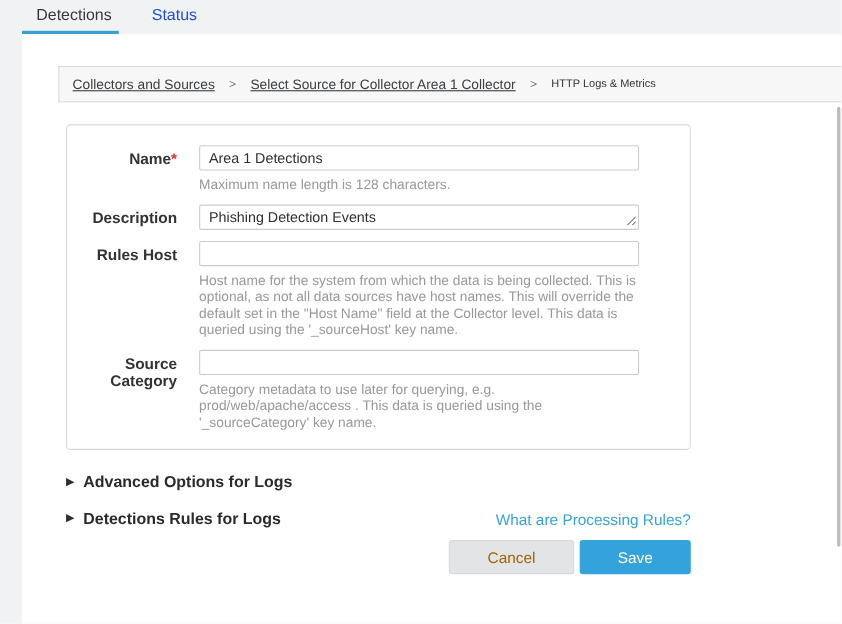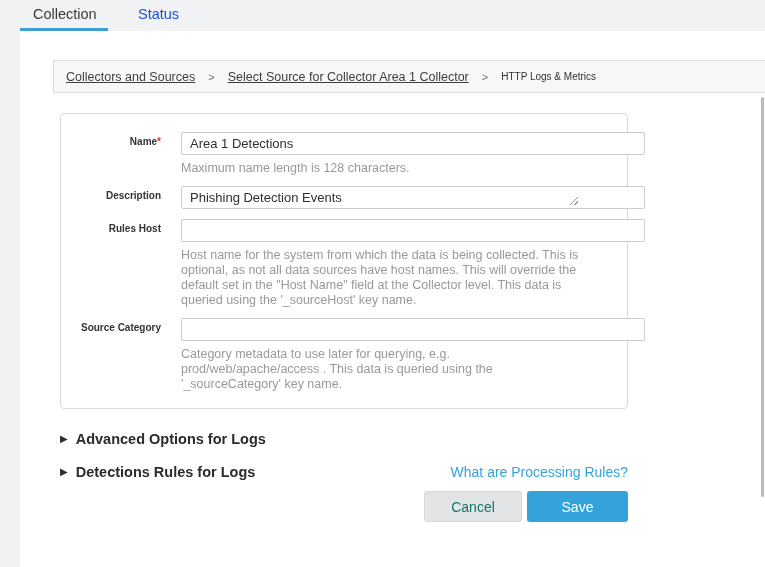--- a/index.html
+++ b/index.html
@@ -24,58 +24,58 @@
   .crumb-link { font-size:12.5px; color:#3b3f42; text-decoration:underline; cursor:pointer; }
   .crumb-current { font-size:10px; color:#2f3235; }
   .crumb-sep { font-size:11px; color:#6b6f73; }
 
   
   .main { position:absolute; top:113px; left:60px; width:568px; }
 
   
   .card { background:#fff; border:1px solid #d9d9d9; border-radius:4px; padding:18px 0 6px 0; }
   .row { display:flex; margin-bottom:10px; }
-  .lbl { width:100px; text-align:right; padding-top:4px; font-size:10px; font-weight:bold; color:#333; flex:none; }
+  .lbl { width:100px; text-align:right; padding-top:4px; font-size:14px; font-weight:bold; color:#333; flex:none; }
   .req { color:#e0302e; font-weight:bold; }
   .fld { width:400px; margin-left:20px; position:relative; }
-  .txt-input, .txt-area { width:464px; height:23px; border:1px solid #cccccc; border-radius:2px;
+  .txt-input, .txt-area { width:400px; height:23px; border:1px solid #cccccc; border-radius:2px;
     padding:2px 8px; font-size:13px; color:#2f2f2f; font-family:"Liberation Sans", sans-serif;
     background:#fff; outline:none; display:block; }
   .txt-area { resize:none; line-height:17px; overflow:hidden; }
   .resize-handle { position:absolute; right:3px; bottom:4px; width:9px; height:9px;
     background:repeating-linear-gradient(-45deg, transparent 0 2px, #9a9a9a 2px 3px);
     clip-path:polygon(100% 0, 100% 100%, 0 100%); }
   .helper { margin-top:6px; font-size:12.5px; line-height:15px; color:#98999b; }
 
   
   .section-head { display:flex; align-items:center; gap:8px; margin-left:0; cursor:pointer; }
   .section-advanced { margin-top:22px; }
   .section-processing-row { margin-top:17px; display:flex; align-items:center; justify-content:space-between; }
   .caret { font-size:10px; color:#2e2e2e; line-height:1; }
   .section-title { font-size:14.5px; font-weight:bold; color:#2b2b2b; }
   .help-link { font-size:14px; color:#35a3db; text-decoration:none; cursor:pointer; }
 
   
   .btn-row { margin-top:11px; display:flex; justify-content:flex-end; gap:5px; }
   .btn { height:31px; border:none; border-radius:3px; font-size:14px; cursor:pointer;
     font-family:"Liberation Sans", sans-serif; }
-  .btn-cancel { width:98px; background:#e3e4e5; color:#0f766e; border:1px solid #d8d9da; }
+  .btn-cancel { width:114px; background:#e3e4e5; color:#a16207; border:1px solid #d8d9da; }
   .btn-save { width:101px; background:#35a3db; color:#ffffff; }
 
   
   .scroll-thumb { position:absolute; top:97px; right:1px; width:3px; height:400px;
     background:#b7bcbf; border-radius:2px; }
 </style>
 </head>
 <body>
 
 <div class="page">
 
   <div class="topbar">
-    <div class="tab tab-collection">Collection</div>
+    <div class="tab tab-collection">Detections</div>
     <div class="tab tab-status">Status</div>
   </div>
   <div class="underline"></div>
 
   <div class="content"></div>
 
   <div class="breadcrumb">
     <a class="crumb-link">Collectors and Sources</a>
     <span class="crumb-sep">&gt;</span>
     <a class="crumb-link">Select Source for Collector Area 1 Collector</a>

